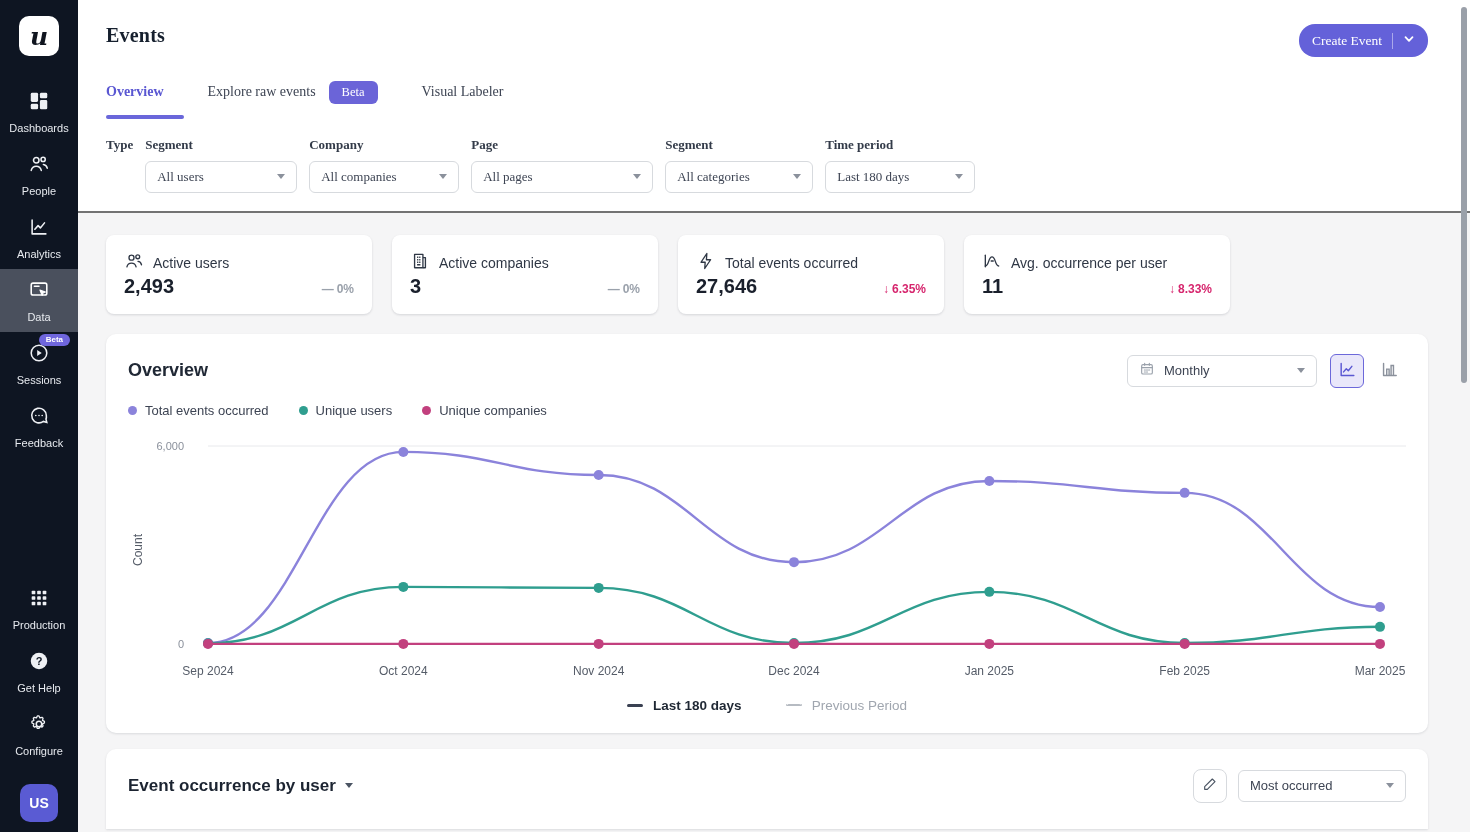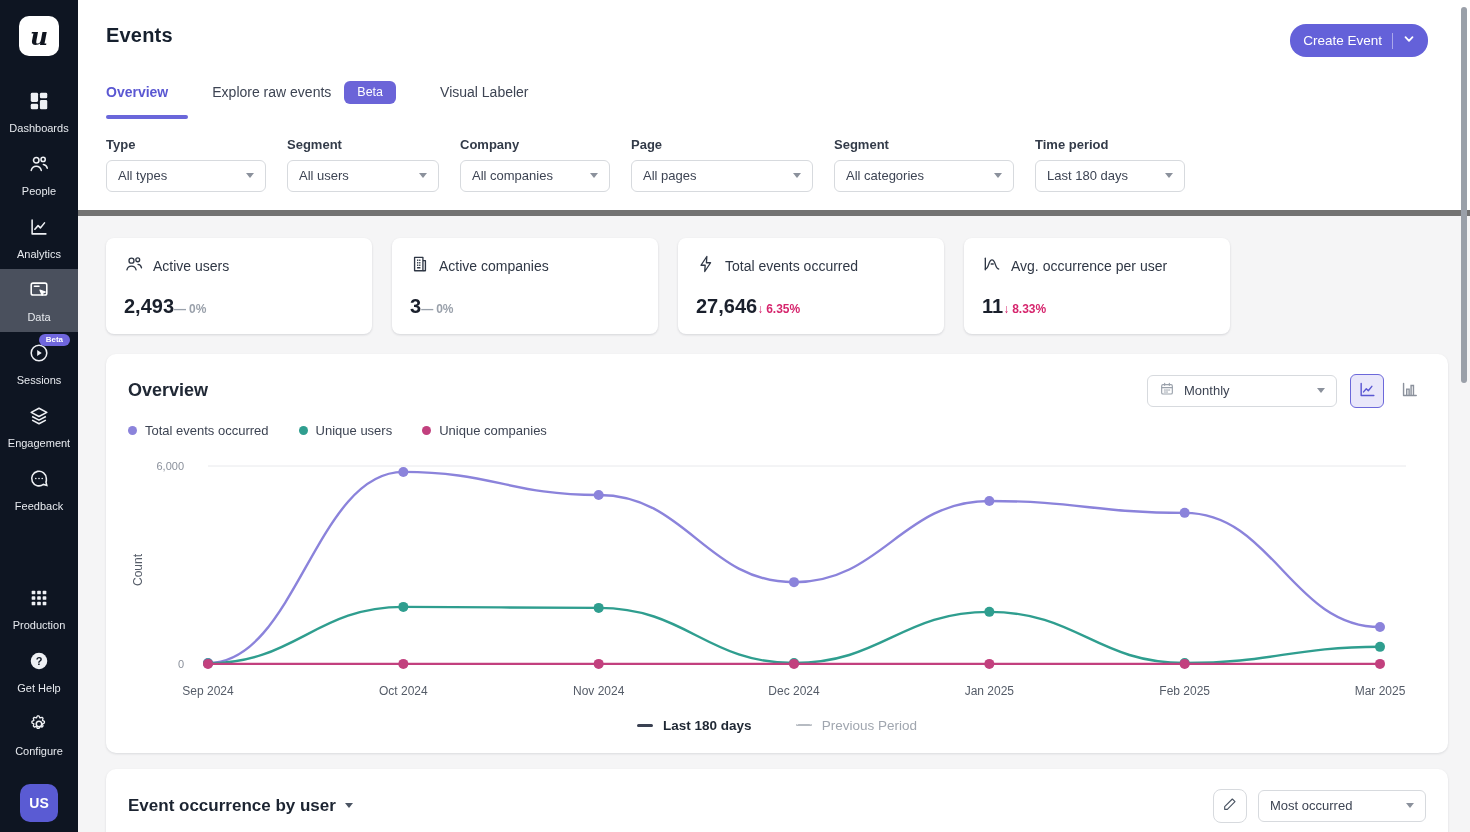--- a/index.html
+++ b/index.html
@@ -42,21 +42,21 @@
   .avatar {
     width: 38px; height: 38px; border-radius: 10px; background: #5a5bd3;
     color: #fff; font-weight: 700; font-size: 14px;
     display: flex; align-items: center; justify-content: center;
     margin: 14px 0 10px; cursor: pointer;
   }
 
   
   .main { flex: 1; display: flex; flex-direction: column; height: 832px; overflow: hidden; }
 
-  .topbar { background: #fff; padding: 24px 42px 0 28px; border-bottom: 6px solid #737373; }
+  .topbar { background: #fff; padding: 24px 42px 0 28px; border-bottom: 2px solid #737373; font-family: Liberation Serif, serif; }
   .header-row { display: flex; align-items: flex-start; justify-content: space-between; }
   .page-title { font-size: 20px; font-weight: 700; color: #16202e; letter-spacing: .2px; }
   .btn-primary {
     background: #6461d9; color: #fff; border: none; border-radius: 16px;
     height: 33px; padding: 0 13px; font-size: 13.5px; font-family: inherit;
     display: flex; align-items: center; gap: 10px; cursor: pointer;
   }
   .btn-primary .divider { width: 1px; height: 16px; background: rgba(255,255,255,.45); }
   .btn-primary svg { width: 12px; height: 12px; }
 
@@ -68,41 +68,41 @@
   .tab.active { color: #5a57d2; font-weight: 600; }
   .tab.active::after {
     content: ""; position: absolute; left: 0; bottom: 0;
     width: calc(100% + 20px); height: 3.5px; background: #6a67da; border-radius: 3px;
   }
   .beta-pill {
     background: #6b64d8; color: #fff; font-size: 12.5px; font-weight: 500;
     padding: 5px 13px; border-radius: 6px; line-height: 1;
   }
 
-  .filters { display: flex; gap: 21px; margin-top: 18px; padding-bottom: 18px; }
+  .filters { display: flex; gap: 12px; margin-top: 18px; padding-bottom: 18px; }
   .filter-label { font-size: 13px; font-weight: 600; color: #333b49; margin-bottom: 8px; }
   .select {
     height: 32px; border: 1px solid #d7dade; border-radius: 6px; background: #fff;
     display: flex; align-items: center; justify-content: space-between;
     padding: 0 11px; font-size: 13px; color: #3d4453; cursor: pointer;
   }
   .caret { width: 0; height: 0; border-left: 4.5px solid transparent; border-right: 4.5px solid transparent; border-top: 5px solid #8b919c; }
 
   
-  .content { flex: 1; padding: 22px 22px 0 28px; overflow: hidden; }
+  .content { flex: 1; padding: 22px 42px 0 28px; overflow: hidden; }
 
   .stat-cards { display: flex; gap: 20px; }
   .stat-card {
     width: 266px; background: #fff; border-radius: 8px; padding: 16px 18px;
     box-shadow: 0 1px 3px rgba(16,24,40,.09), 0 1px 2px rgba(16,24,40,.05);
   }
   .stat-head { display: flex; align-items: center; gap: 9px; color: #2f3745; }
   .stat-head svg { width: 20px; height: 20px; }
   .stat-label { font-size: 14px; font-weight: 500; }
-  .stat-row { display: flex; align-items: baseline; margin-top: 17px; }
+  .stat-row { display: flex; align-items: baseline; justify-content: space-between; }
   .stat-value { font-size: 20px; font-weight: 700; color: #1a202c; }
   .stat-delta { font-size: 12px; font-weight: 600; display: flex; align-items: center; gap: 3px; }
   .stat-delta.flat { color: #9aa1ab; }
   .stat-delta.down { color: #d6256d; }
 
   .panel {
     background: #fff; border-radius: 10px; margin-top: 20px;
     box-shadow: 0 1px 3px rgba(16,24,40,.08), 0 1px 2px rgba(16,24,40,.04);
   }
   .overview-panel { padding: 20px 22px 12px; }
@@ -208,30 +208,20 @@
     </div>
     <div class="nav-item">
       <span class="nav-badge">Beta</span>
       <span>
         <svg viewBox="0 0 24 24" fill="none" stroke="#eef0f4" stroke-width="1.7">
             <circle cx="12" cy="12" r="8.5"></circle>
             <path d="M10 8.8l5 3.2-5 3.2z" fill="#eef0f4" stroke="none"></path>
           </svg>
       </span>
       <span>Sessions</span>
-    </div>
-    <div class="nav-item">
-      <span>
-        <svg viewBox="0 0 24 24" fill="none" stroke="#eef0f4" stroke-width="1.7" stroke-linejoin="round">
-            <path d="M12 3.5l8.5 4.5L12 12.5 3.5 8z"></path>
-            <path d="M4.5 12.5L12 16.5l7.5-4"></path>
-            <path d="M4.5 16.5L12 20.5l7.5-4"></path>
-          </svg>
-      </span>
-      <span>Engagement</span>
     </div>
     <div class="nav-item">
       <span>
         <svg viewBox="0 0 24 24" fill="none" stroke="#eef0f4" stroke-width="1.7" stroke-linecap="round">
             <path d="M20 11.5a8 8 0 1 0-3.2 6.4L20.5 19l-.9-3.6A8 8 0 0 0 20 11.5z"></path>
             <circle cx="8.5" cy="11.5" r=".9" fill="#eef0f4" stroke="none"></circle>
             <circle cx="12" cy="11.5" r=".9" fill="#eef0f4" stroke="none"></circle>
             <circle cx="15.5" cy="11.5" r=".9" fill="#eef0f4" stroke="none"></circle>
           </svg>
       </span>
@@ -304,24 +294,20 @@
       </div>
       <div class="tab">
         <span>Visual Labeler</span>
       </div>
     </div>
 
     <div class="filters">
 
       <div>
         <div class="filter-label">Type</div>
-        <div class="select" style="width:160px">
-          <span>All types</span>
-          <span class="caret"></span>
-        </div>
       </div>
       <div>
         <div class="filter-label">Segment</div>
         <div class="select" style="width:152px">
           <span>All users</span>
           <span class="caret"></span>
         </div>
       </div>
       <div>
         <div class="filter-label">Company</div>
@@ -332,21 +318,21 @@
       </div>
       <div>
         <div class="filter-label">Page</div>
         <div class="select" style="width:182px">
           <span>All pages</span>
           <span class="caret"></span>
         </div>
       </div>
       <div>
         <div class="filter-label">Segment</div>
-        <div class="select" style="width:180px">
+        <div class="select" style="width:148px">
           <span>All categories</span>
           <span class="caret"></span>
         </div>
       </div>
       <div>
         <div class="filter-label">Time period</div>
         <div class="select" style="width:150px">
           <span>Last 180 days</span>
           <span class="caret"></span>
         </div>

